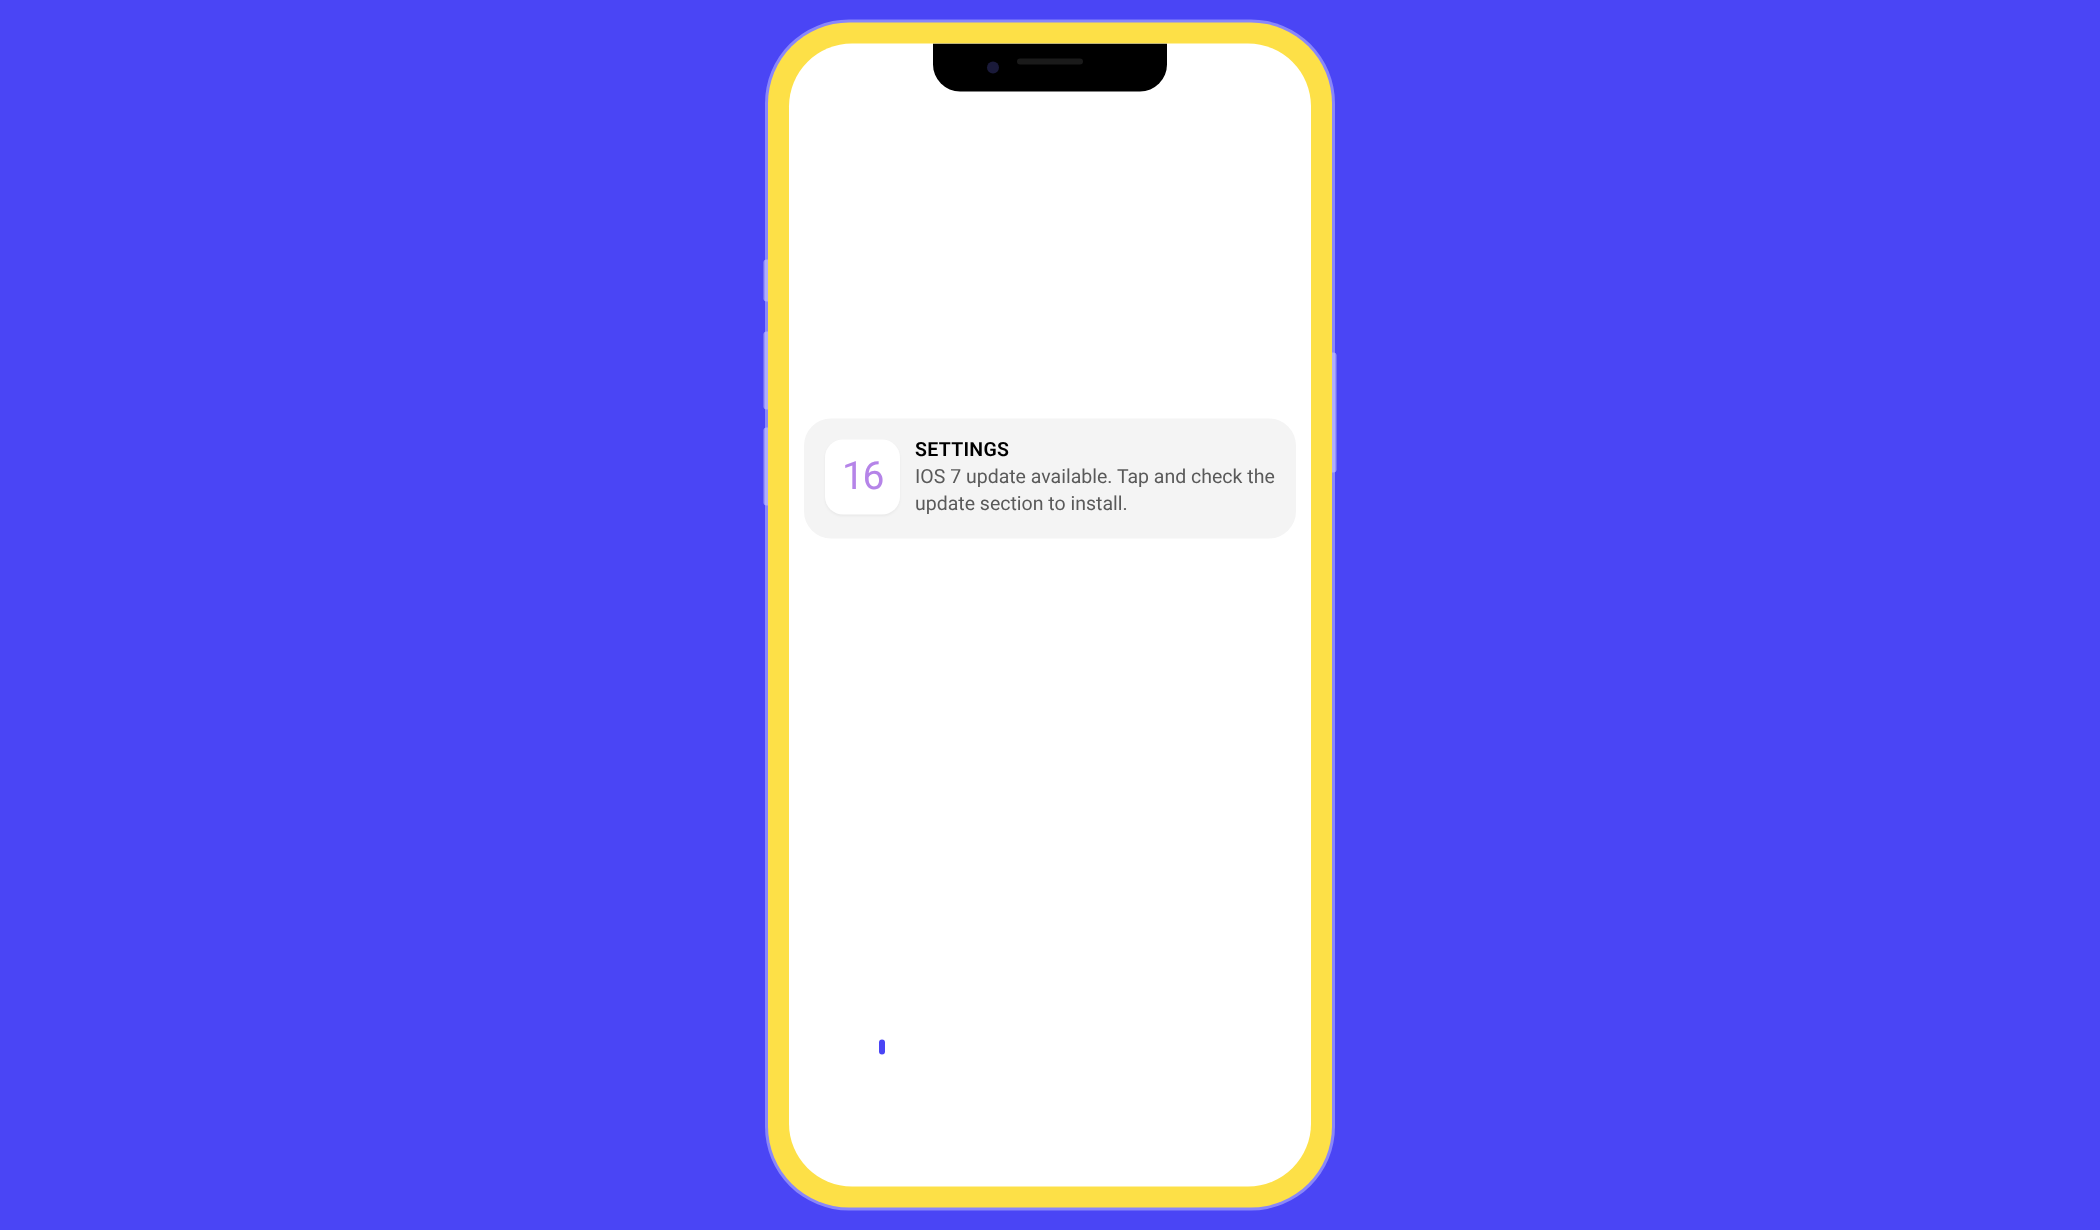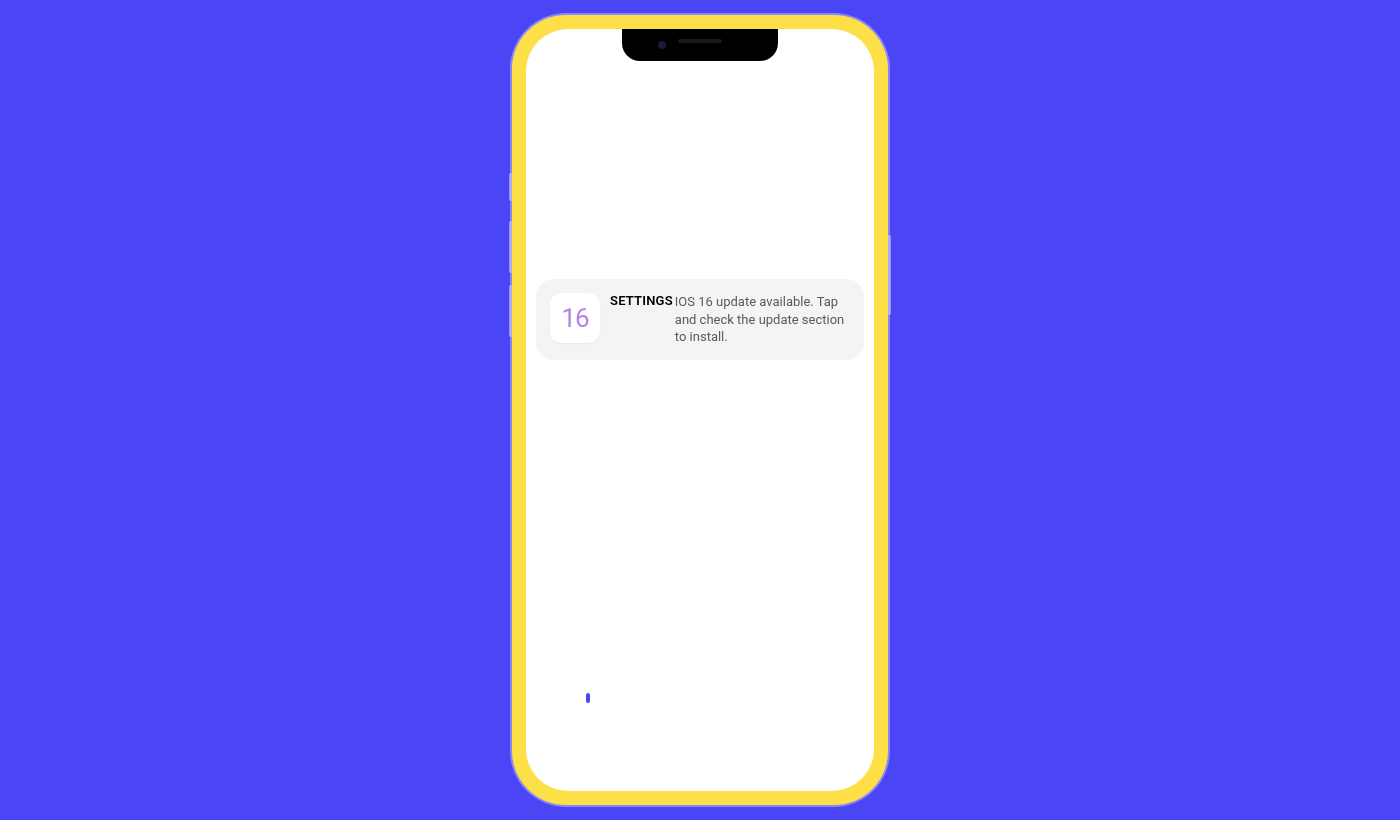--- a/index.html
+++ b/index.html
@@ -148,21 +148,21 @@
     .notification-icon-text {
       font-size: 26px;
       font-weight: 400;
       color: #b584e8;
       letter-spacing: -1px;
     }
     
     .notification-content {
       flex: 1;
       display: flex;
-      flex-direction: row;
+      flex-direction: column;
       gap: 2px;
     }
     
     .notification-title {
       font-size: 13px;
       font-weight: 600;
       color: #000;
       letter-spacing: 0.2px;
     }
     
@@ -196,19 +196,19 @@
       <div class="speaker"></div>
       <div class="camera"></div>
     </div>
 
     <div class="notification">
       <div class="notification-icon">
         <span class="notification-icon-text">16</span>
       </div>
       <div class="notification-content">
         <div class="notification-title">SETTINGS</div>
-        <div class="notification-message">IOS 16 update available. Tap and check the update section to install.</div>
+        <div class="notification-message">IOS 7 update available. Tap and check the update section to install.</div>
       </div>
     </div>
 
     <div class="bottom-indicator"></div>
   </div>
 </div>
 
 </body></html>

